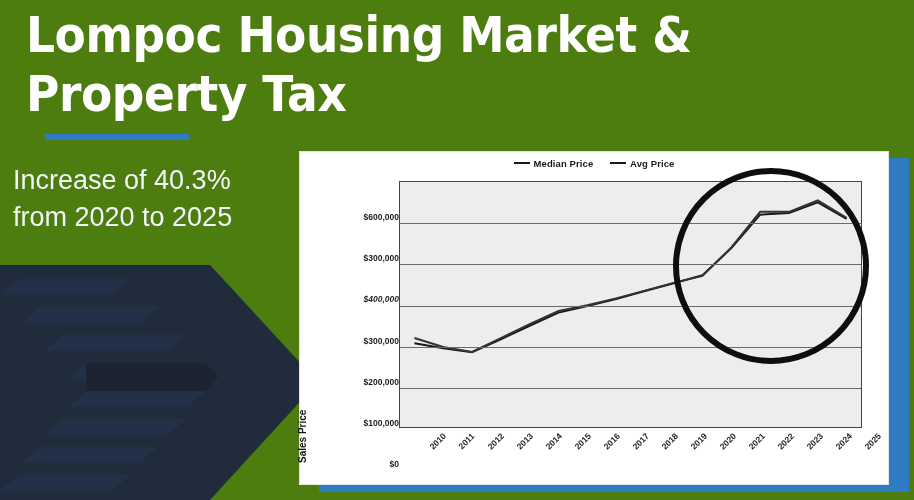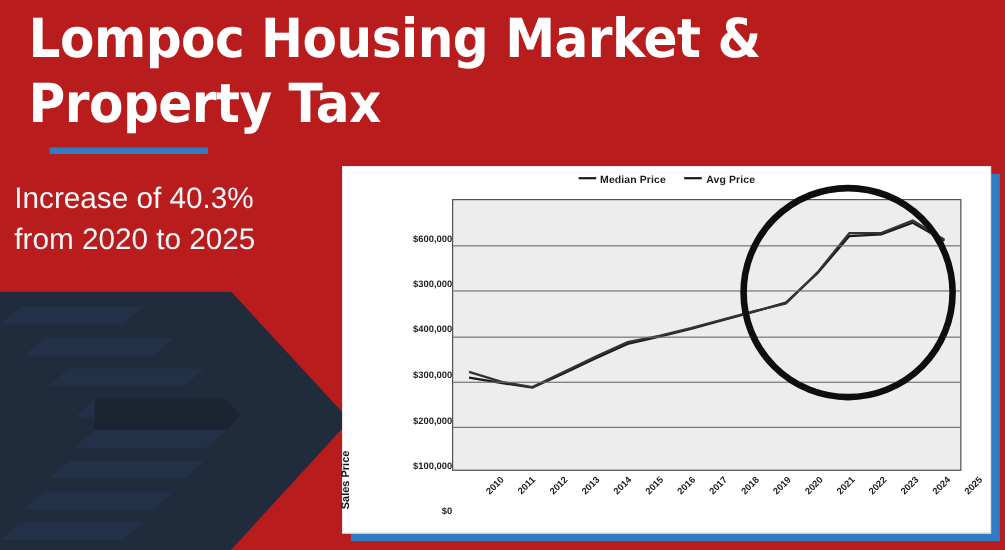--- a/index.html
+++ b/index.html
@@ -4,21 +4,21 @@
 <style>
   * { box-sizing: border-box; margin: 0; padding: 0; }
   html, body {
     width: 914px; height: 500px;
     overflow: hidden;
     font-family: "Liberation Sans", sans-serif;
   }
   #slide {
     position: relative;
     width: 914px; height: 500px;
-    background: #b91c1c;
+    background: #4d7c0f;
     overflow: hidden;
   }
 
   
   #deco {
     position: absolute;
     left: 0; top: 265px;
     width: 320px; height: 235px;
     overflow: hidden;
     pointer-events: none;
@@ -58,21 +58,21 @@
 
   
   #card-shadow {
     position: absolute;
     left: 319px; top: 158px;
     width: 590px; height: 334px;
     background: #2e7cc4;
   }
   #card {
     position: absolute;
-    left: 311px; top: 151px;
+    left: 299px; top: 151px;
     width: 590px; height: 334px;
     background: #ffffff;
     border: 1px solid #e4e4e4;
   }
 
   
   #chart { position: absolute; inset: 0; }
   #legend {
     position: absolute;
     left: 0; top: 6px;
@@ -196,21 +196,21 @@
       <div id="legend">
         <span class="lg"><span class="swatch"></span><span>Median Price</span></span>
         <span class="lg"><span class="swatch"></span><span>Avg Price</span></span>
       </div>
 
       <div id="ylabels-wrap">
           <div class="ylabel" style="top: 276px;">$0</div>
           <div class="ylabel" style="top: 234.833px;">$100,000</div>
           <div class="ylabel" style="top: 193.667px; text-align: right;">$200,000</div>
           <div class="ylabel" style="top: 152.5px;">$300,000</div>
-          <div class="ylabel" style="top: 111.333px;">$400,000</div>
+          <div class="ylabel" style="top: 111.333px; font-style: italic;">$400,000</div>
           <div class="ylabel" style="top: 70.1667px;">$300,000</div>
           <div class="ylabel" style="top: 29px;">$600,000</div>
         </div>
 
       <div id="axis-title-y">Sales Price</div>
 
       <div id="plot">
         <svg id="series-svg" viewBox="0 0 463 247" preserveAspectRatio="none">
             <polyline points="14.5,162.6 43.4,167.5 72.3,171.7 101.3,158.5 130.2,144.9 159.2,131.7 188.1,125.1 217.0,118.1 246.0,109.9 274.9,102.1 303.8,93.9 332.8,66.7 361.7,32.9 390.7,31.3 419.6,20.6 448.5,37.1" fill="none" stroke="#1a1a1a" stroke-width="2" vector-effect="non-scaling-stroke"></polyline>
             <polyline points="14.5,157.3 43.4,166.3 72.3,171.3 101.3,157.3 130.2,143.3 159.2,130.1 188.1,124.3 217.0,117.3 246.0,109.5 274.9,101.7 303.8,94.7 332.8,65.9 361.7,30.1 390.7,30.1 419.6,18.5 448.5,36.2" fill="none" stroke="#333333" stroke-width="2" vector-effect="non-scaling-stroke"></polyline>

